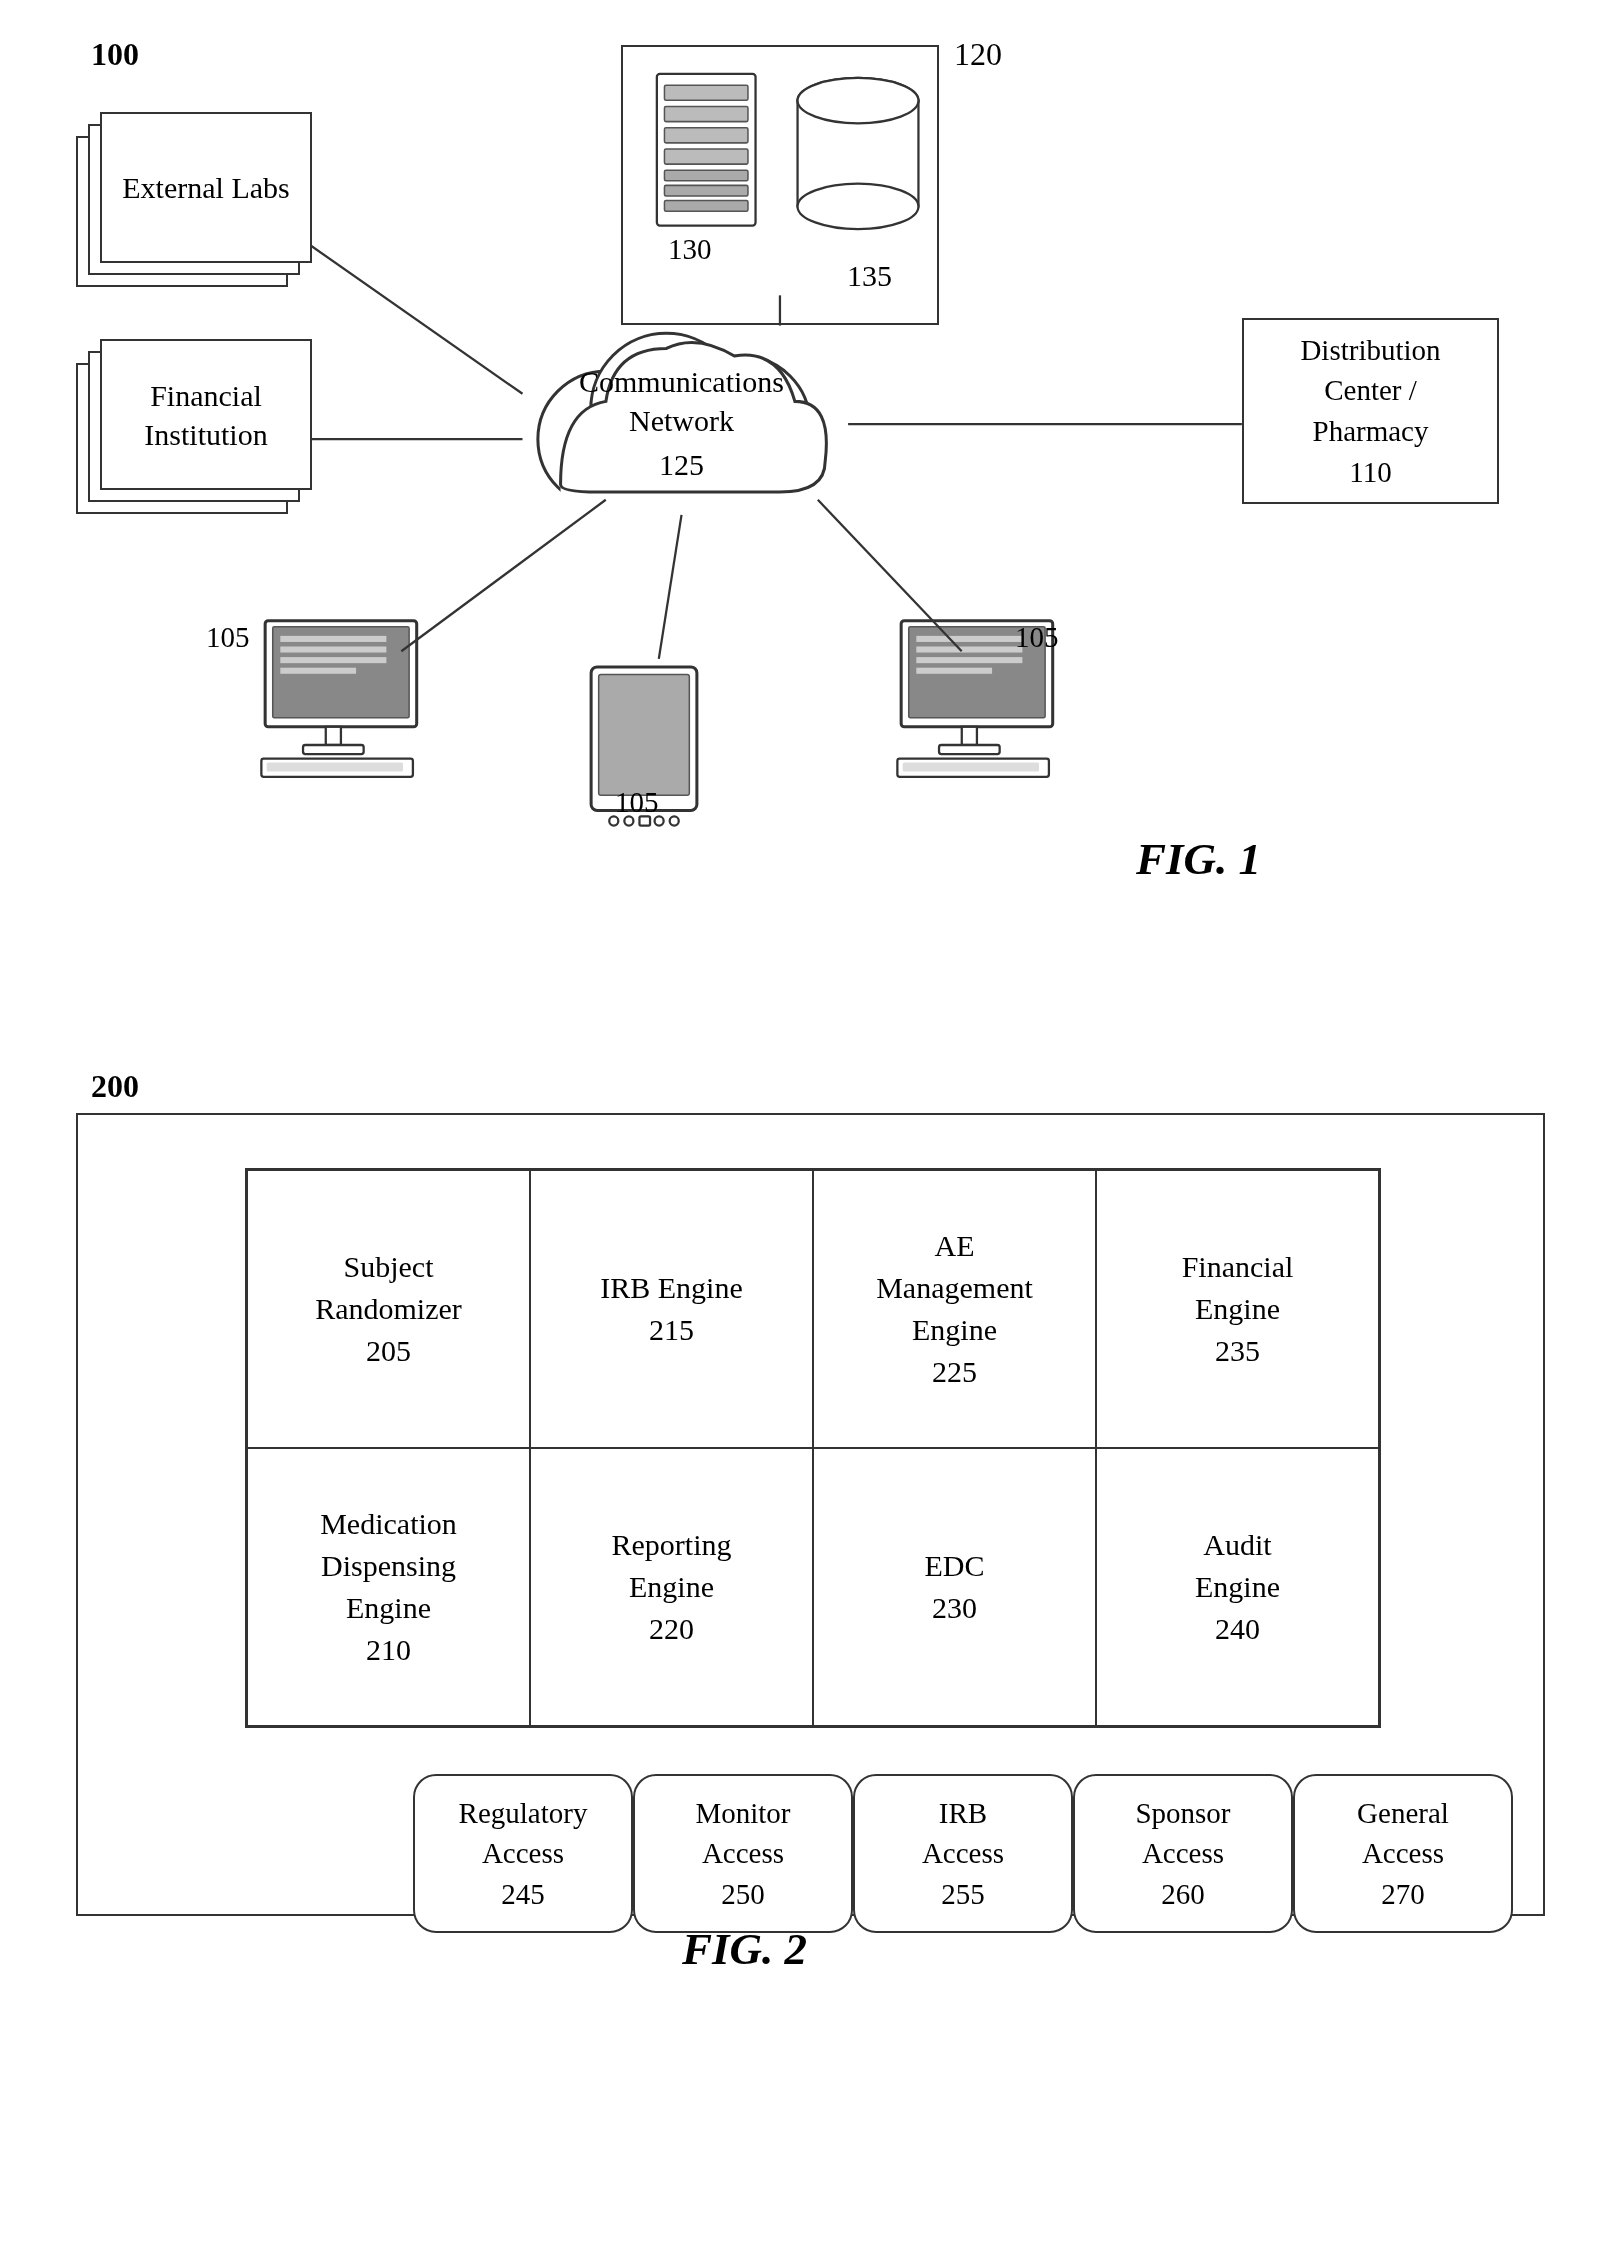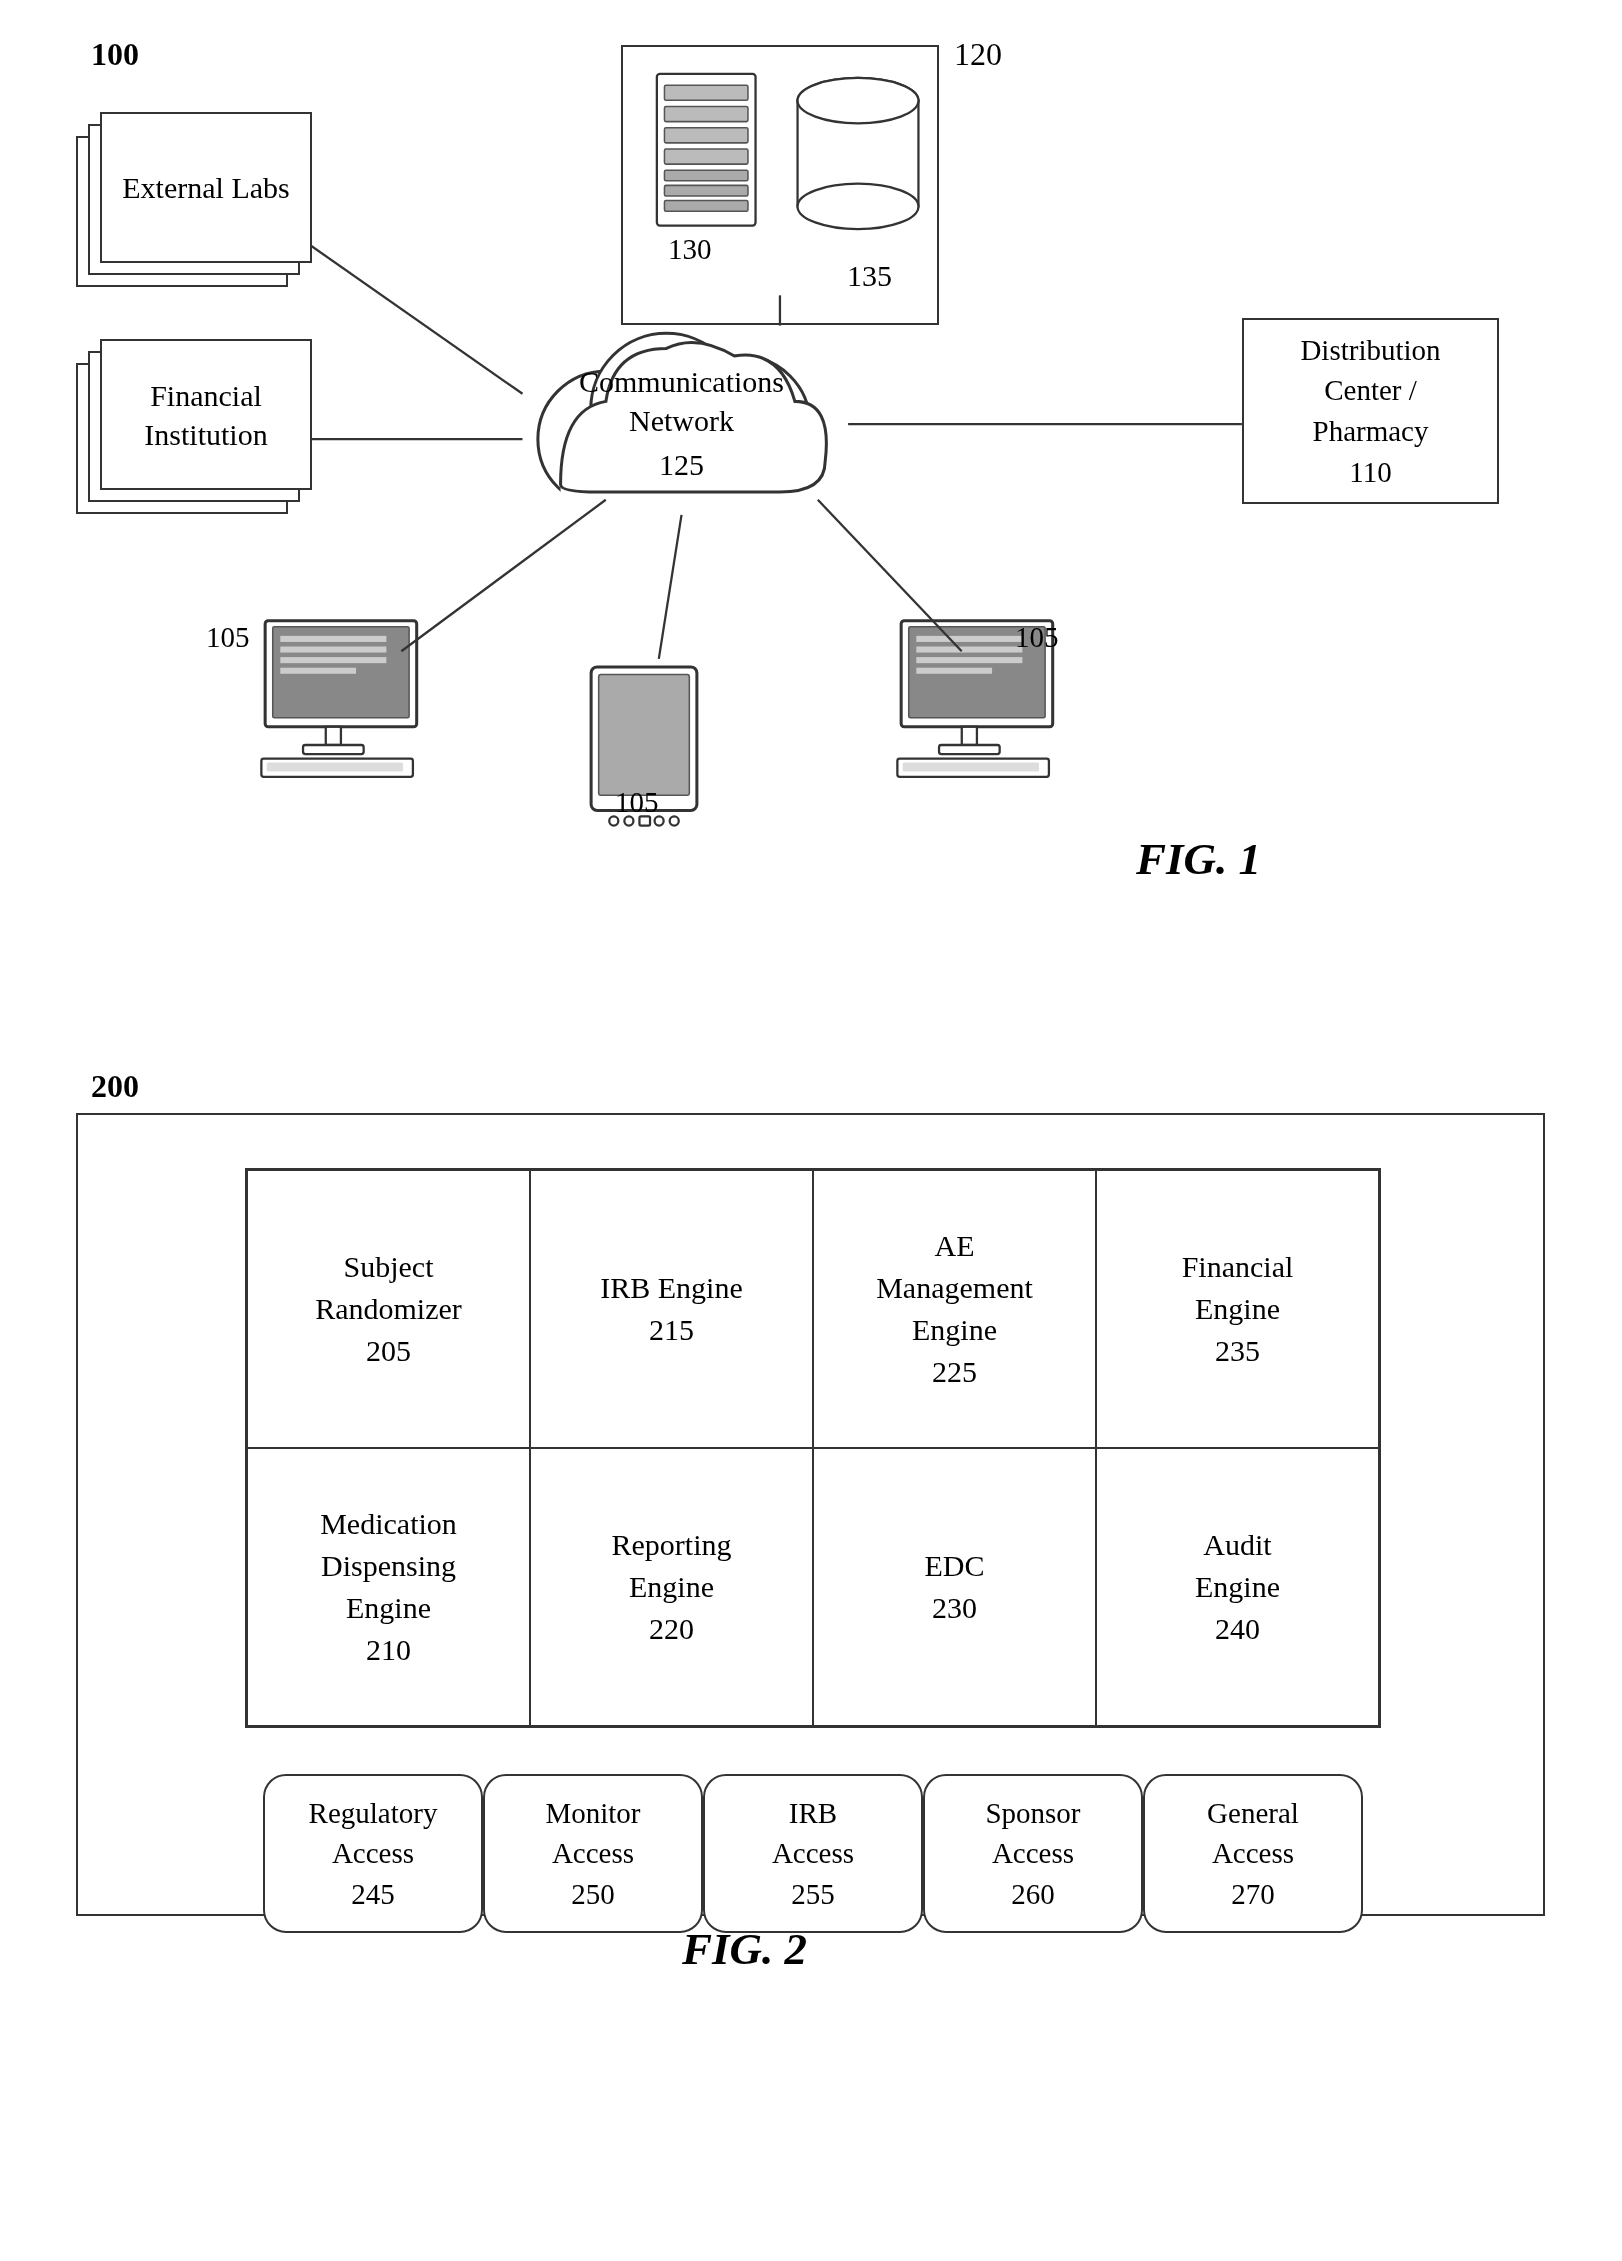--- a/index.html
+++ b/index.html
@@ -240,24 +240,24 @@
       text-align: center;
       font-size: 30px;
       line-height: 1.4;
       padding: 15px;
     }
 
     
     .access-row {
       position: absolute;
       top: 659px;
-      left: 23px;
+      left: 11px;
       width: 1424px;
       display: flex;
-      justify-content: center;
+      justify-content: flex-end;
       align-items: center;
     }
     .access-box {
       border: 2.3px solid #333;
       border-radius: 23px;
       width: 220px;
       height: 159px;
       display: flex;
       align-items: center;
       justify-content: center;

